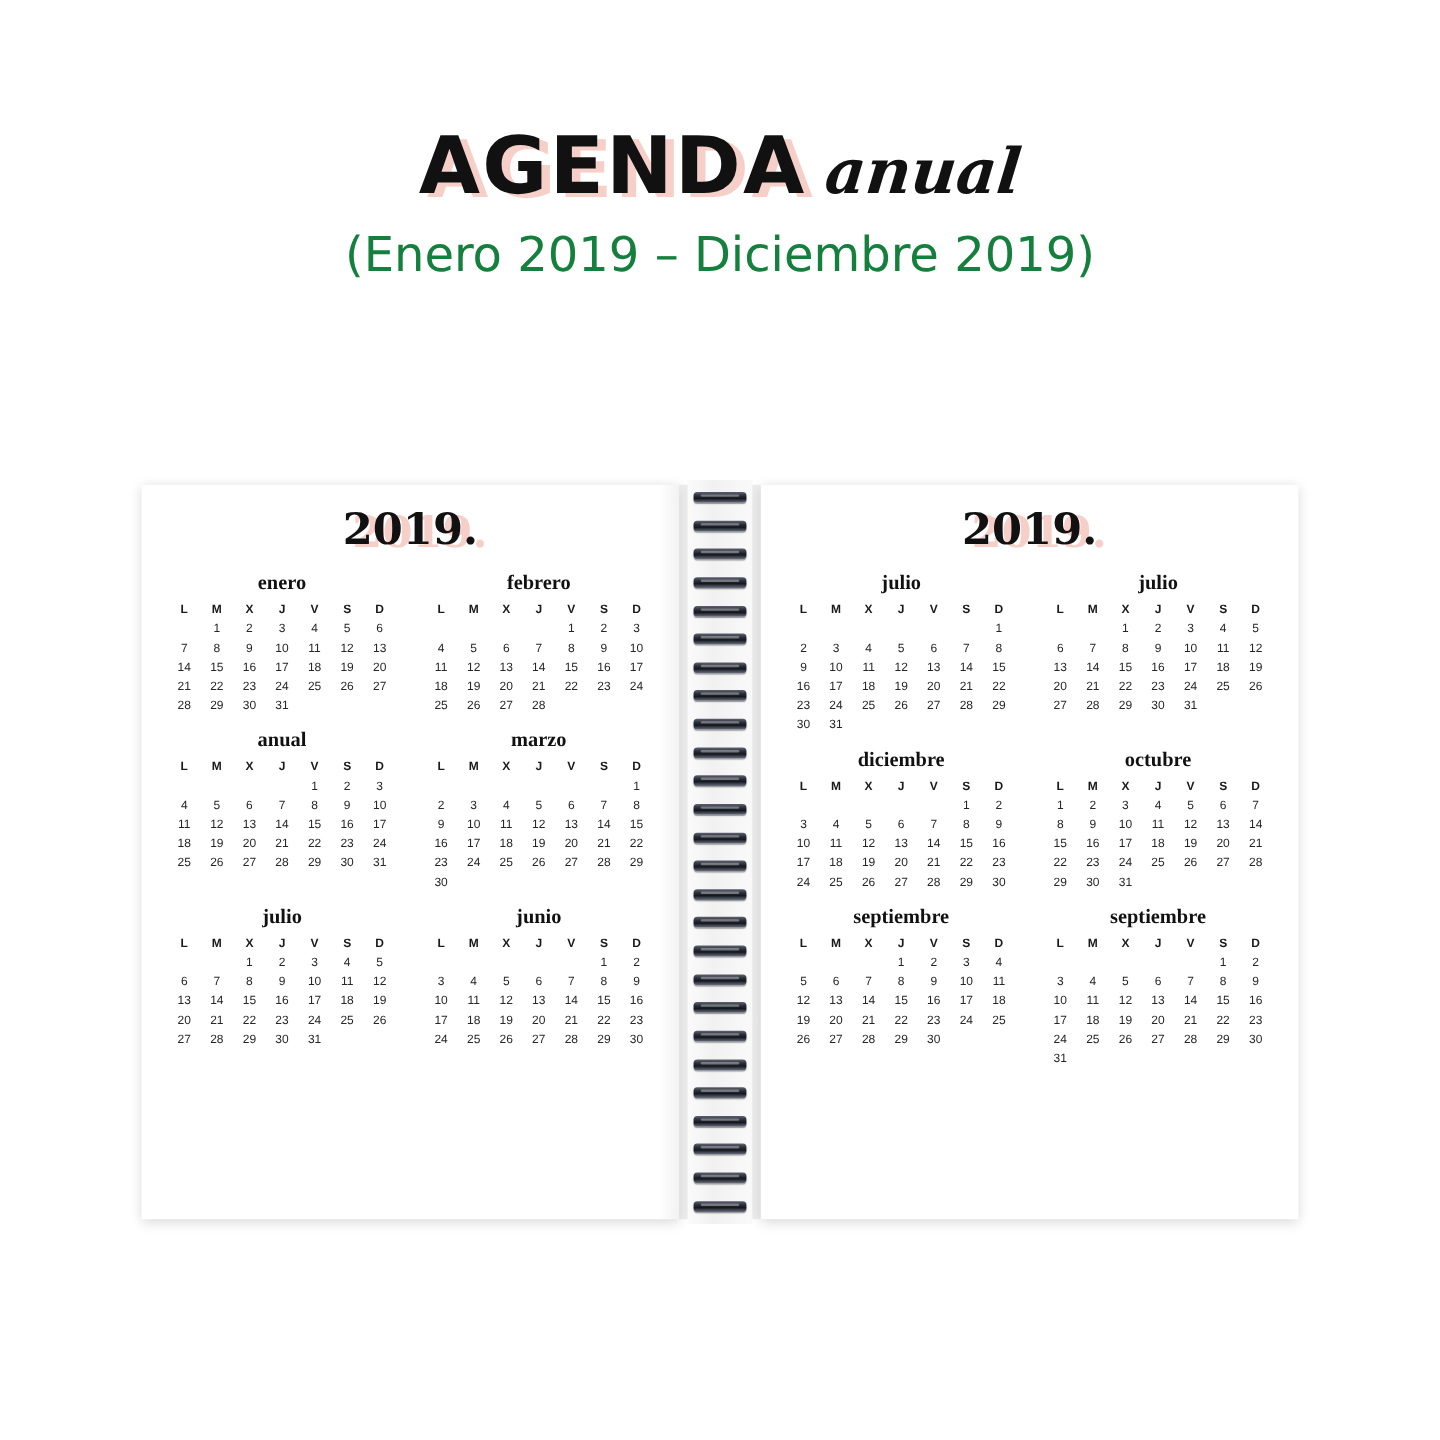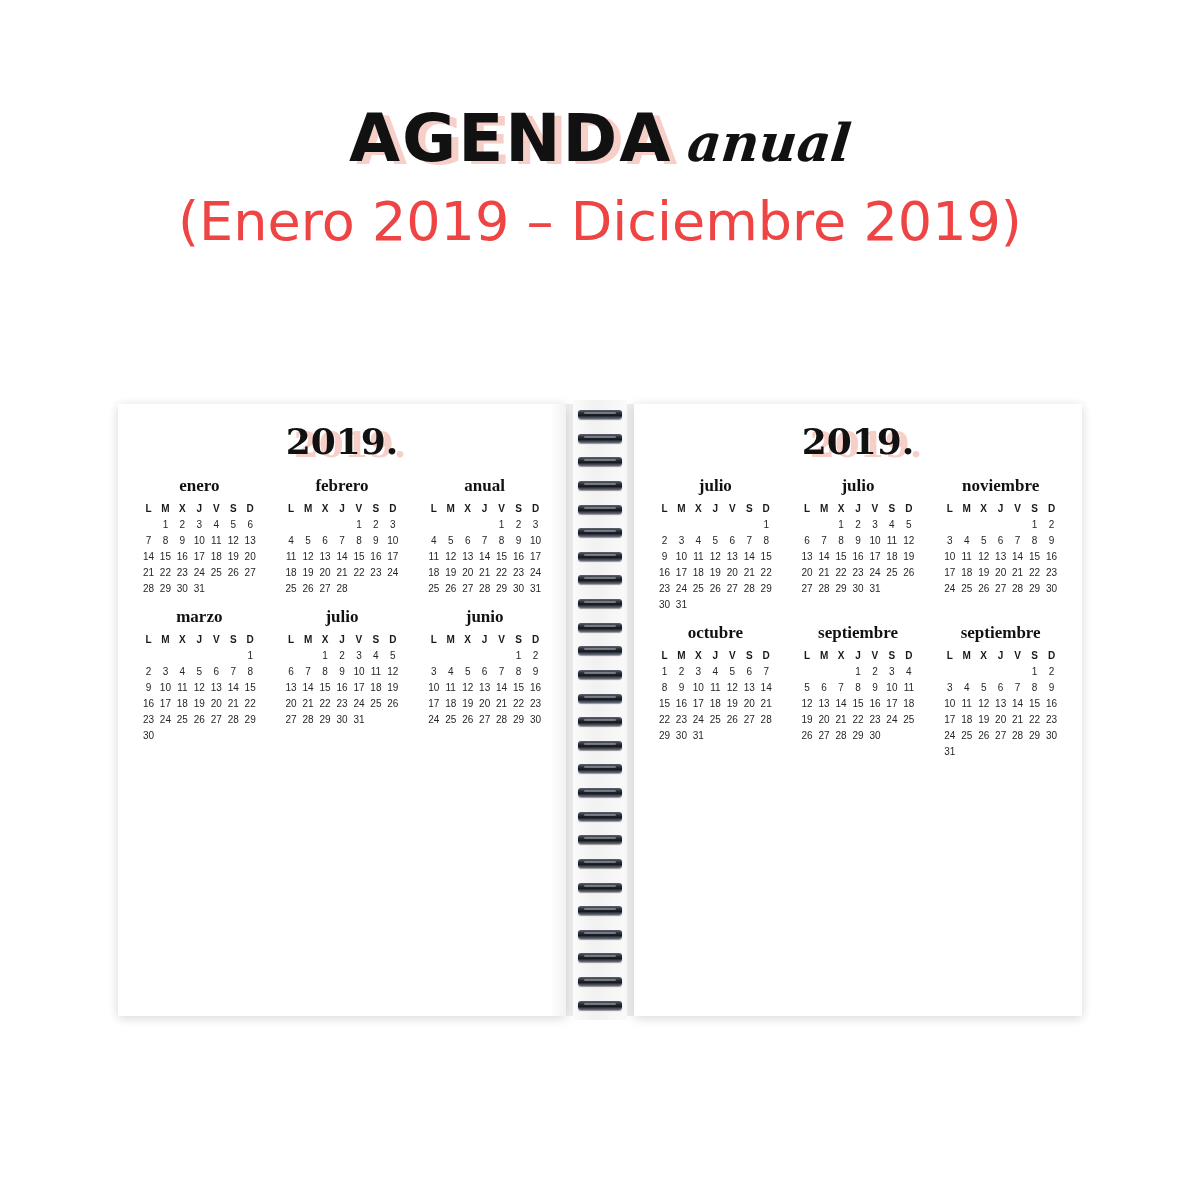--- a/index.html
+++ b/index.html
@@ -52,23 +52,23 @@
     font-family: "DejaVu Serif", serif;
     font-style: italic;
     font-weight: bold;
     font-size: 52px;
     color: #111111;
     transform: skewX(-6deg);
   }
   .subtitle {
     margin-top: 18px;
     font-family: "DejaVu Sans", sans-serif;
-    font-size: 54px;
+    font-size: 40px;
     font-weight: 400;
-    color: #ef4444;
+    color: #15803d;
     letter-spacing: 0px;
   }
 
   
   .planner {
     position: absolute;
     left: 118px;
     top: 404px;
     width: 964px;
     height: 612px;
@@ -108,21 +108,21 @@
   }
   .year .y-black {
     position: absolute;
     left: 0; right: 0;
     top: 0;
     color: #111111;
   }
 
   .months-grid {
     display: grid;
-    grid-template-columns: 1fr 1fr 1fr;
+    grid-template-columns: 1fr 1fr;
     column-gap: 24px;
     row-gap: 10px;
   }
   .month {
     text-align: center;
   }
   .month-name {
     font-family: "Liberation Serif", serif;
     font-weight: bold;
     font-size: 17px;
@@ -737,21 +737,21 @@
               <span>27</span>
               <span>28</span>
               <span>29</span>
               <span>30</span>
               <span>31</span>
               <span></span>
               <span></span>
             </div>
           </div>
           <div class="month">
-            <div class="month-name">noviembre</div>
+            <div class="month-name">diciembre</div>
             <div class="dow-row">
               <span>L</span>
               <span>M</span>
               <span>X</span>
               <span>J</span>
               <span>V</span>
               <span>S</span>
               <span>D</span>
             </div>
             <div class="week-row">

